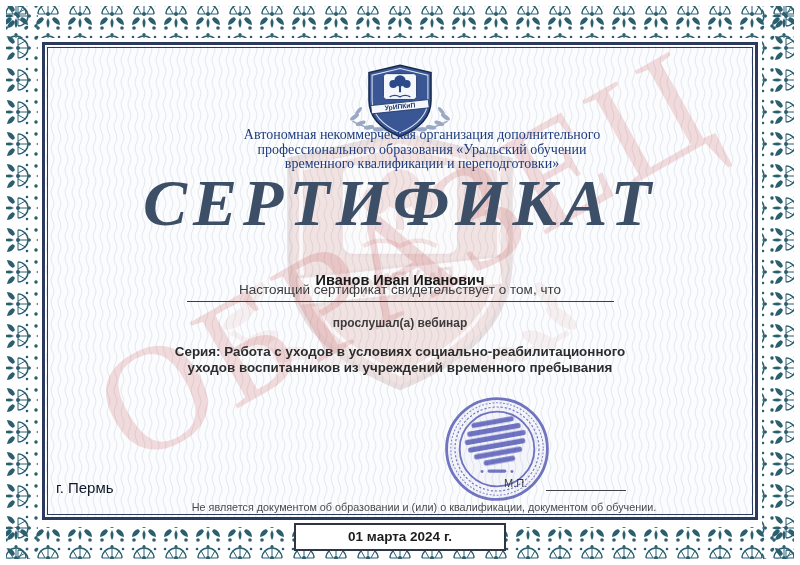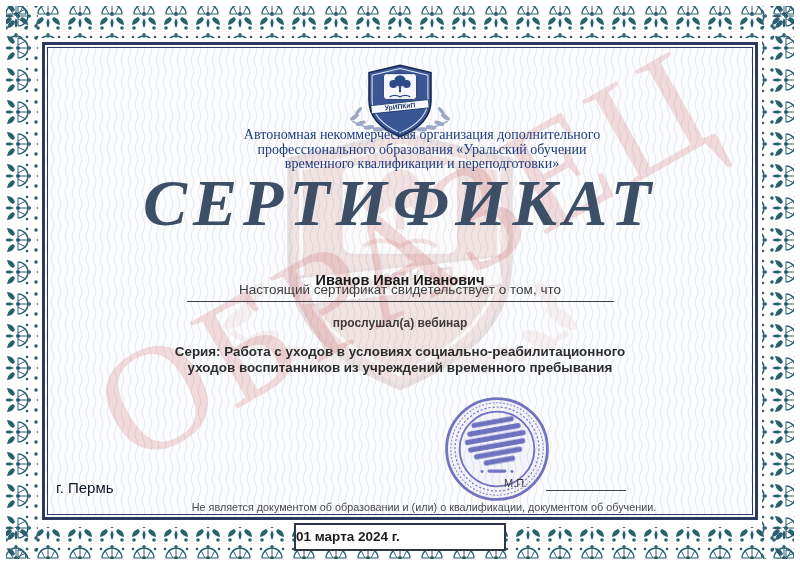--- a/index.html
+++ b/index.html
@@ -36,21 +36,21 @@
   .name-line{top:301px;left:187px;width:427px;border-top:1.5px solid #3c3c46;}
   .action{top:316px;font-size:12px;color:#3c3c3c;font-weight:bold;}
   .course{line-height:16px;font-size:13.4px;font-weight:bold;color:#2c2c2c;}
   .city{left:56px;top:479px;font-size:15px;color:#0f172a;}
   .director{left:266px;top:460px;font-size:13px;line-height:15.5px;color:#333;text-align:left;}
   .mp{left:504px;top:477px;font-size:11px;color:#3a3a3a;}
   .sig-line{left:546px;top:490px;width:80px;border-top:1.3px solid #444;}
   .disclaimer{top:501px;font-size:10.8px;color:#4a4a4a;padding-left:48px;}
   .date-box{top:523px;left:50%;transform:translateX(-50%);width:212px;height:28px;
             background:#fff;border:2px solid #2e3547;box-sizing:border-box;z-index:4;
-            text-align:left;line-height:24px;font-size:13.5px;font-weight:bold;color:#1c1c1c;}
+            text-align:center;line-height:24px;font-size:13.5px;font-weight:bold;color:#1c1c1c;}
   .stamp{left:441px;top:393px;z-index:3;opacity:.92;}
 </style>
 </head>
 <body>
 
 <div class="page">
 
   <svg id="bg" width="800" height="565" aria-hidden="true">
     <defs>
       <pattern id="ornH" width="32" height="32" patternUnits="userSpaceOnUse">

